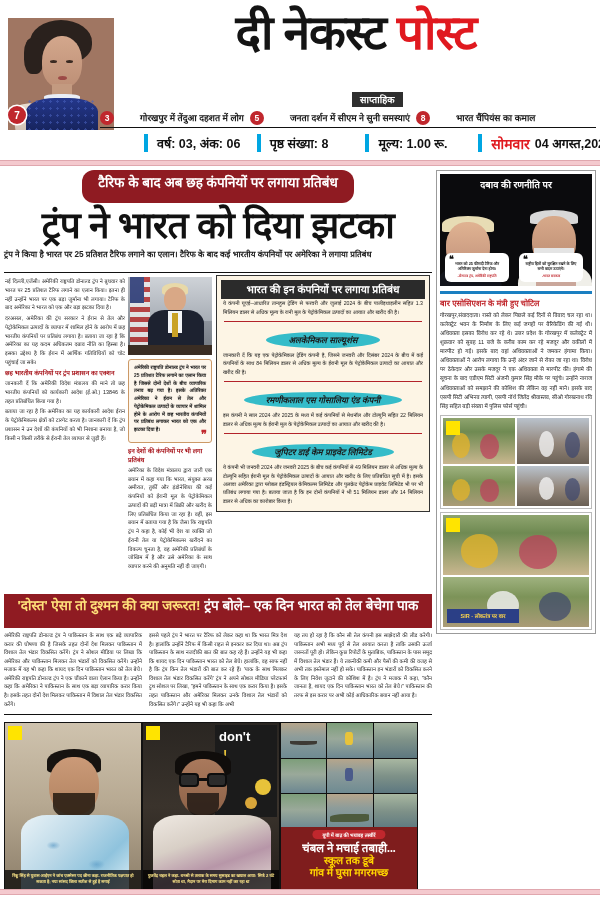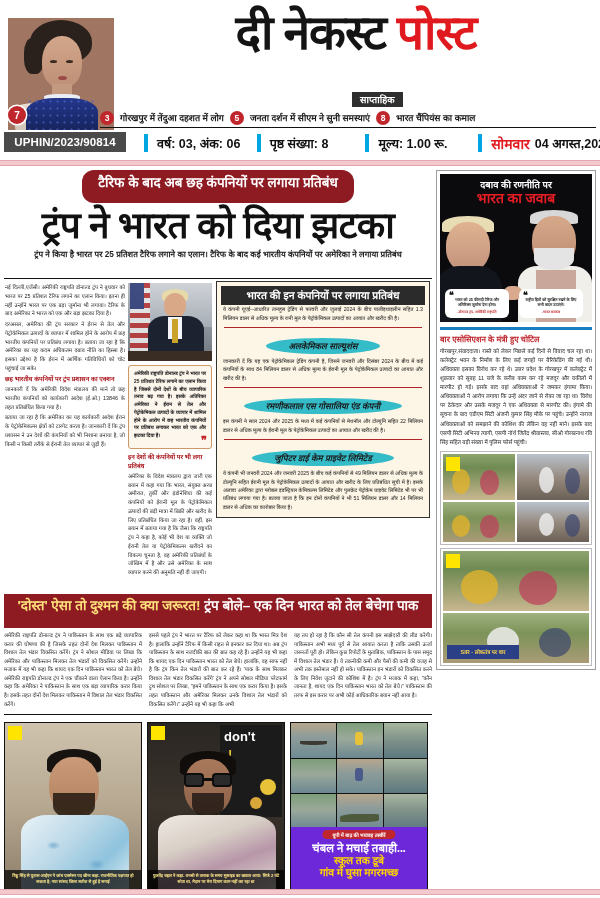--- a/index.html
+++ b/index.html
@@ -61,21 +61,21 @@
     position:absolute; left:352px; top:92px; background:#2f2f2f; color:#fff;
     font-size:9.5px; padding:1px 8px; font-weight:bold;
   }
   .teaser-row {
     position:absolute; left:100px; top:108px; width:496px; height:20px;
     display:flex; align-items:center; gap:6px;
     border-bottom:1.5px solid #111;
   }
   .tz { width:14px;height:14px;border-radius:50%;background:#c0272d;color:#fff;
     font-size:8.5px;font-weight:bold;display:flex;align-items:center;justify-content:center;flex:0 0 auto;}
-  .tz-txt { font-size:9px; font-weight:bold; color:#1a1a1a; white-space:nowrap; }
+  .tz-txt { font-size:9px; font-weight:bold; color:#1a1a1a; white-space:nowrap;margin-left:20px; }
 
   .info-row {
     position:absolute; left:144px; top:131px; width:468px; height:24px;
     display:flex; align-items:center; gap:0;
   }
   .info-cell { display:flex; align-items:center; font-size:12.5px; font-weight:bold; color:#111;
     padding-left:9px; white-space:nowrap; }
   .vbar { width:4px; height:18px; background:#00a6e2; flex:0 0 auto; }
   .info-date-day { color:#e0191f; font-size:14px; font-weight:bold; margin-right:5px; }
 
@@ -87,22 +87,22 @@
   .kicker-wrap { text-align:center; }
   .kicker {
     display:inline-block; background:#8f1b22; color:#fff; border-radius:12px;
     font-size:13.5px; font-weight:bold; padding:3px 16px 12px; font-family:"Liberation Sans",sans-serif;
   }
   .headline {
     text-align:center; font-family:"Liberation Serif",serif; font-weight:bold;
     font-size:37px; line-height:1.06; color:#111; margin-top:3px; letter-spacing:-0.5px;
   }
   .subhead {
-    text-align:center; font-size:8.2px; font-weight:bold; color:#222; margin-top:3px;
-    border-bottom:1.2px solid #111; padding-bottom:19px;
+    text-align:left; font-size:8.2px; font-weight:bold; color:#222; margin-top:3px;
+    border-bottom:1.2px solid #111; padding-bottom:13px;
   }
 
   
   .lead-body { position:relative; margin-top:4px; height:330px; }
   .lc1 { position:absolute; left:1px; top:0; width:120px; }
   .col-txt { font-size:5.4px; line-height:1.62; text-align:justify; color:#1d1d1d; }
   .col-txt p { margin-bottom:2px; }
   .subhd-red { color:#a8161d; font-weight:bold; font-size:6.4px; line-height:1.3; margin:2px 0; }
 
   .lc2 { position:absolute; left:124px; top:0; width:84px; }
@@ -138,21 +138,21 @@
   .pill-wrap { text-align:center; margin:7px 0 3px; }
   .pill { display:inline-block; background:#35bcc9; color:#1a1a1a; font-weight:bold;
     font-size:8.5px; padding:2px 22px 3px; border-radius:50%/50%; }
   .pill.ital { font-style:italic; }
   .lc3-txt { font-size:5.2px; line-height:1.62; text-align:justify; color:#1d1d1d; padding:0 2px; }
   .lc3-sep { border-bottom:1.1px solid #b3232a; margin:5px 3px 0; }
 
   
   .rcol { position:absolute; left:436px; top:170px; width:160px;
     border:1.3px solid #9b9b9b; background:#fff; padding:3px; }
-  .poster { position:relative; width:152px; height:148px; background:#0b0b0d; overflow:hidden; }
+  .poster { position:relative; width:152px; height:112px; background:#0b0b0d; overflow:hidden; }
   .poster-kick { text-align:center; color:#fff; font-weight:bold; font-size:9.5px; padding-top:4px; }
   .poster-title { text-align:center; color:#e81c24; font-weight:bold; font-size:14px;
     line-height:1.05; margin-top:1px; font-family:"Liberation Serif",serif;}
   .pface { position:absolute; border-radius:46%; }
   .pf-trump { left:6px; top:48px; width:44px; height:50px; background:linear-gradient(180deg,#e0b392,#c1917a); }
   .pf-trump-hair{position:absolute;left:2px;top:42px;width:52px;height:16px;background:#e7dcb4;border-radius:50% 50% 10% 10%;}
   .pf-trump-suit{position:absolute;left:-4px;top:92px;width:66px;height:66px;background:#13151c;border-radius:34% 34% 0 0;}
   .pf-modi { left:92px; top:42px; width:44px; height:52px; background:linear-gradient(180deg,#d7a98a,#bb8b72); }
   .pf-modi-hair{position:absolute;left:90px;top:36px;width:48px;height:14px;background:#d8d8d8;border-radius:50% 50% 10% 10%;}
   .pf-modi-beard{position:absolute;left:94px;top:74px;width:40px;height:22px;background:#e4e4e4;border-radius:0 0 50% 50%;}
@@ -198,21 +198,21 @@
   
   .mid2 { position:absolute; left:4px; top:594px; width:428px; }
   .mid2-kick { background:#8f1b22; color:#fff; font-weight:bold; font-size:13.5px;
     text-align:center; padding:2px 0 14px; }
   .mid2-kick .w { color:#fff; } .mid2-kick .y { color:#ffe07a; }
   .mid2-cols { display:flex; gap:7px; margin-top:3px; border-bottom:1.2px solid #111; padding-bottom:4px;}
   .mid2-c { flex:1; font-size:5.3px; line-height:1.62; text-align:justify; color:#1d1d1d;}
   .mid2-c p { margin-bottom:2px; }
 
   
-  .botrow { position:absolute; left:4px; top:722px; width:428px; display:flex; gap:5px; }
+  .botrow { position:absolute; left:4px; top:722px; width:428px; display:flex; }
   .bp { position:relative; border:1px solid #111; overflow:hidden; background:#222; }
   .bp1 { width:138px; height:168px; }
   .bp2 { width:138px; height:168px; }
   .bp3 { width:138px; height:168px; }
   .bp-cap { position:absolute; left:0; right:0; bottom:0; background:rgba(0,0,0,.72);
     color:#ffe88a; font-size:4.2px; line-height:1.45; text-align:center; padding:3px 3px 4px; font-weight:bold;}
 
   .portrait-a { position:absolute; inset:0; background:linear-gradient(180deg,#cfc3ae 0%,#b7a992 48%,#8d7f6a 100%); }
   .pa-head{position:absolute;left:44px;top:34px;width:50px;height:58px;background:linear-gradient(180deg,#cb9a78,#b0825f);border-radius:46%;}
   .pa-hair{position:absolute;left:42px;top:26px;width:54px;height:24px;background:#171310;border-radius:50% 50% 14% 14%;}
@@ -241,21 +241,21 @@
 
   .floodgrid { position:absolute; left:0; top:0; width:138px; height:106px;
     display:grid; grid-template-columns:1fr 1fr 1fr; grid-template-rows:1fr 1fr 1fr; gap:1px; background:#111;}
   .fg { position:relative; overflow:hidden; }
   .fgw { background:linear-gradient(180deg,#b6a68c 0%,#8d9c9a 40%,#6f8b92 100%); }
   .fgw2 { background:linear-gradient(180deg,#7d9e7a 0%,#9aa99a 45%,#6c8791 100%); }
   .fgw3 { background:linear-gradient(180deg,#a8b7a1 0%,#7e9188 50%,#5d7880 100%); }
   .fg .boat{position:absolute;left:20%;top:52%;width:60%;height:12%;background:#3d3a34;border-radius:0 0 40% 40%;}
   .fg .pers{position:absolute;left:40%;top:26%;width:16%;height:38%;background:#e8c33a;border-radius:30%;}
   .fg .croc{position:absolute;left:6%;top:58%;width:86%;height:22%;background:#4d5a3c;border-radius:40% 10% 30% 10%;}
-  .flood-cap { position:absolute; left:0; right:0; bottom:0; height:62px; background:#6d28d9; }
+  .flood-cap { position:absolute; left:0; right:0; bottom:0; height:62px; background:#7f1d1d; }
   .fc-pill { position:absolute; left:50%; transform:translateX(-50%); top:3px;
     background:#c0272d; color:#fff; font-size:5px; font-weight:bold; padding:1.5px 10px; border-radius:8px; white-space:nowrap;}
   .fc-l1 { position:absolute; left:0; right:0; top:13px; text-align:center; color:#fff;
     font-weight:bold; font-size:11.5px; font-family:"Liberation Serif",serif;}
   .fc-l2 { position:absolute; left:0; right:0; top:28px; text-align:center; color:#ffd400;
     font-weight:bold; font-size:10.5px; font-family:"Liberation Serif",serif; line-height:1.12;}
 
   .footrule { position:absolute; left:0; top:889px; width:600px; height:6px;
     background:#f4c9ce; border-top:1px solid #e0a7ae; border-bottom:1px solid #e0a7ae;}
 </style>
@@ -272,21 +272,20 @@
       <div class="mp-face">
         <div class="mp-eye l"></div>
           <div class="mp-eye r"></div>
         <div class="mp-lip"></div>
       </div>
       <div class="mp-neck"></div>
         <div class="mp-neck2"></div>
       <div class="mp-dress"></div>
     </div>
     <div class="page-badge">7</div>
-    <div class="regno">UPHIN/2023/90814</div>
 
     <div class="title-wrap">
       <div class="paper-title">
         <span class="blk">दी नेकस्ट</span>
         <span class="red">पोस्ट</span>
       </div>
     </div>
     <div class="weekly">साप्ताहिक</div>
 
     <div class="teaser-row">
@@ -383,21 +382,20 @@
         </div>
         <div class="lc3-txt">ये कंपनी भी जनवरी 2024 और जनवरी 2025 के बीच कई कंपनियों से 49 मिलियन डालर से अधिक मूल्य के टोल्युनि सहित ईरानी मूल के पेट्रोकेमिकल उत्पादों के आयात और खरीद के लिए प्रतिबंधित सूची में है। इसके अलावा अमेरिका द्वारा ग्लोबल इंडस्ट्रियल केमिकल्स लिमिटेड और पुलक्रेट पेट्रोकेम प्राइवेट लिमिटेड भी पर भी प्रतिबंध लगाया गया है। बताया जाता है कि इन दोनों कंपनियों ने भी 51 मिलियन डालर और 14 मिलियन डालर से अधिक का कारोबार किया है।</div>
       </div>
     </div>
   </div>
 
   <div class="rcol">
 
     <div class="poster">
       <div class="poster-kick">दबाव की रणनीति पर</div>
-      <div class="poster-title">भारत का जवाब</div>
       <div class="pf-trump-hair"></div>
       <div class="pface pf-trump"></div>
       <div class="pf-trump-suit"></div>
       <div class="pf-modi-hair"></div>
       <div class="pface pf-modi"></div>
       <div class="pf-modi-body"></div>
       <div class="pf-modi-vest"></div>
       <div class="pf-modi-beard"></div>
       <div class="pf-hand"></div>
 

